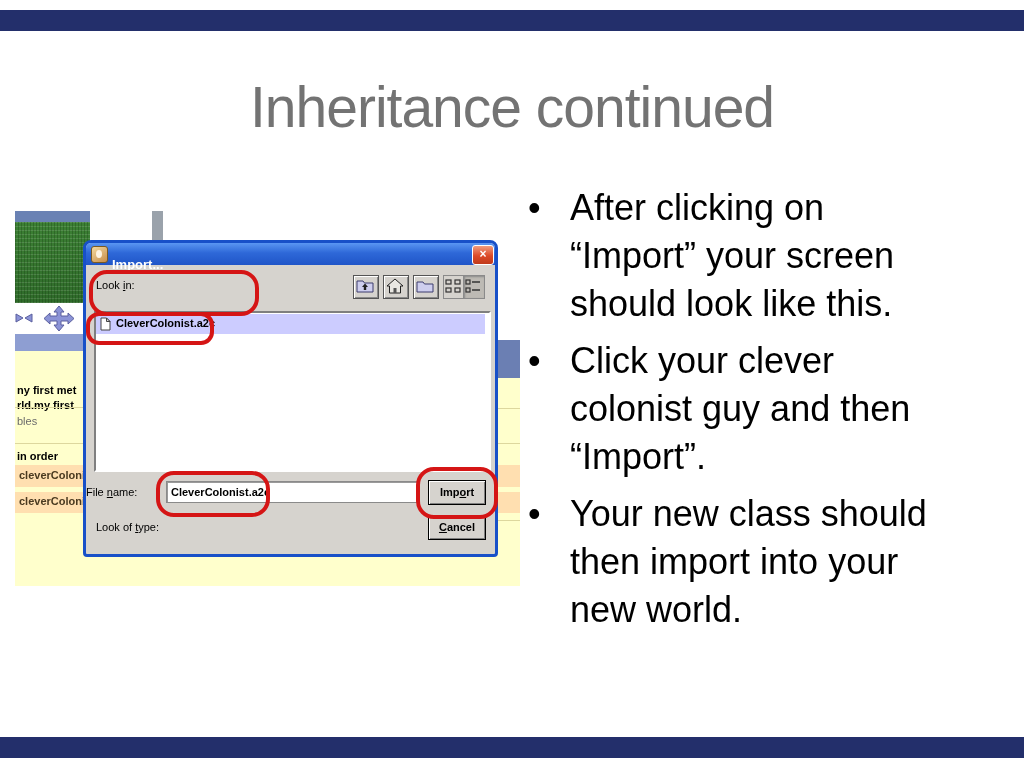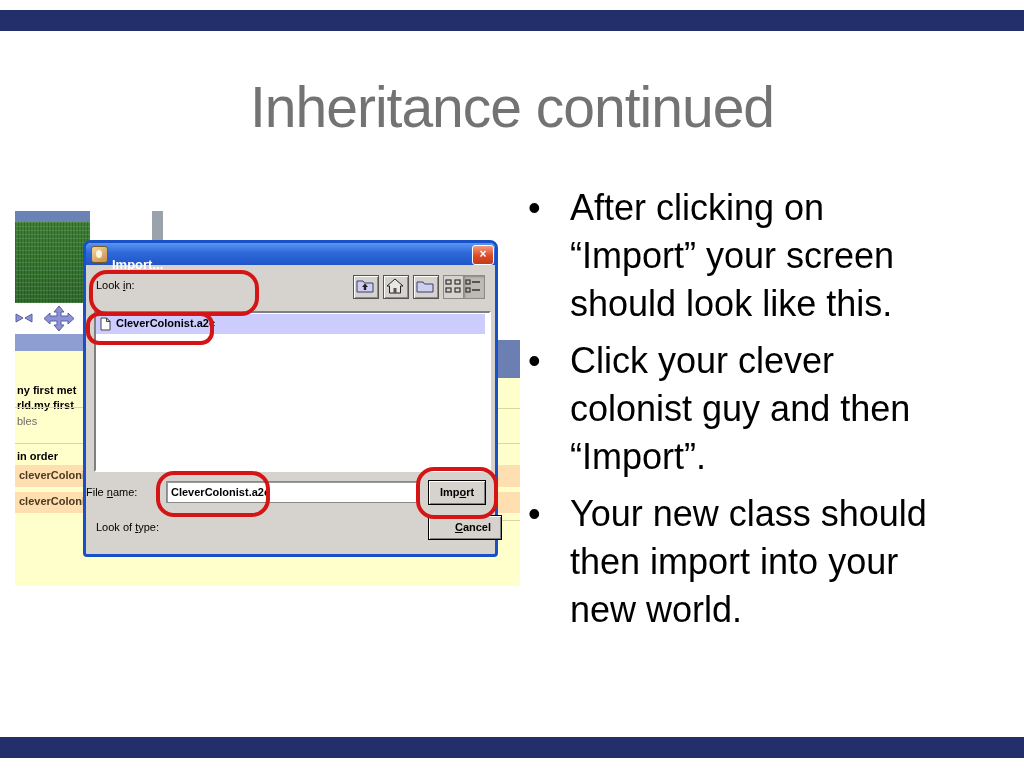--- a/index.html
+++ b/index.html
@@ -203,20 +203,20 @@
         </svg>
         <span class="fname">CleverColonist.a2c</span>
       </div>
     </div>
 
     <div class="abs lbl" style="left:0;top:243px;"><span>File </span><span class="mn">n</span><span>ame:</span></div>
     <input class="abs field" style="left: 80px; top: 238px; width: 248px; height: 20px;" type="text" value="CleverColonist.a2c">
     <div class="abs pbtn" style="left:342px;top:237px;width:56px;height:23px;line-height:23px;"><span>Imp</span><span class="mn">o</span><span>rt</span></div>
 
     <div class="abs lbl" style="left:10px;top:278px;"><span>Look of </span><span class="mn">t</span><span>ype:</span></div>
-    <div class="abs pbtn" style="left:342px;top:272px;width:56px;height:23px;line-height:23px;padding-left:16px;"><span></span><span class="mn">C</span><span>ancel</span></div>
+    <div class="abs pbtn" style="left:342px;top:272px;width:56px;height:23px;line-height:23px;"><span></span><span class="mn">C</span><span>ancel</span></div>
 
     <div class="abs anno" style="left:3px;top:27px;width:162px;height:38px;"></div>
     <div class="abs anno" style="left:0px;top:69px;width:120px;height:25px;border-radius:13px;"></div>
     <div class="abs anno" style="left:70px;top:228px;width:106px;height:38px;"></div>
     <div class="abs anno" style="left:330px;top:224px;width:74px;height:44px;"></div>
   </div>
 </div>
 
 </body></html>

